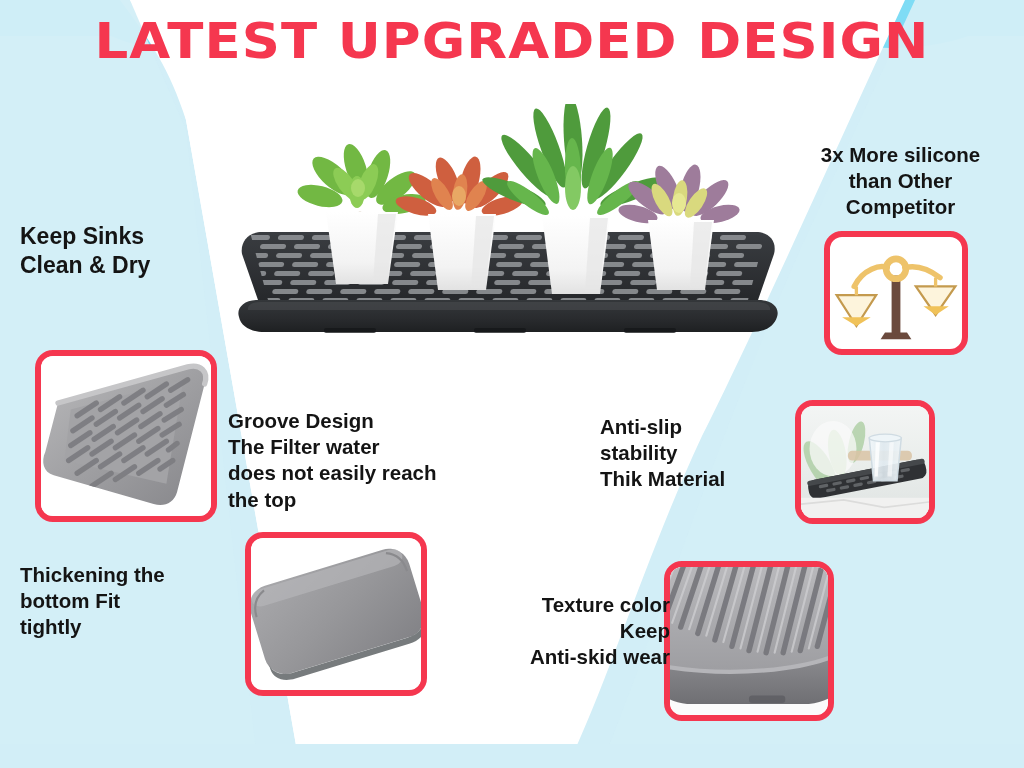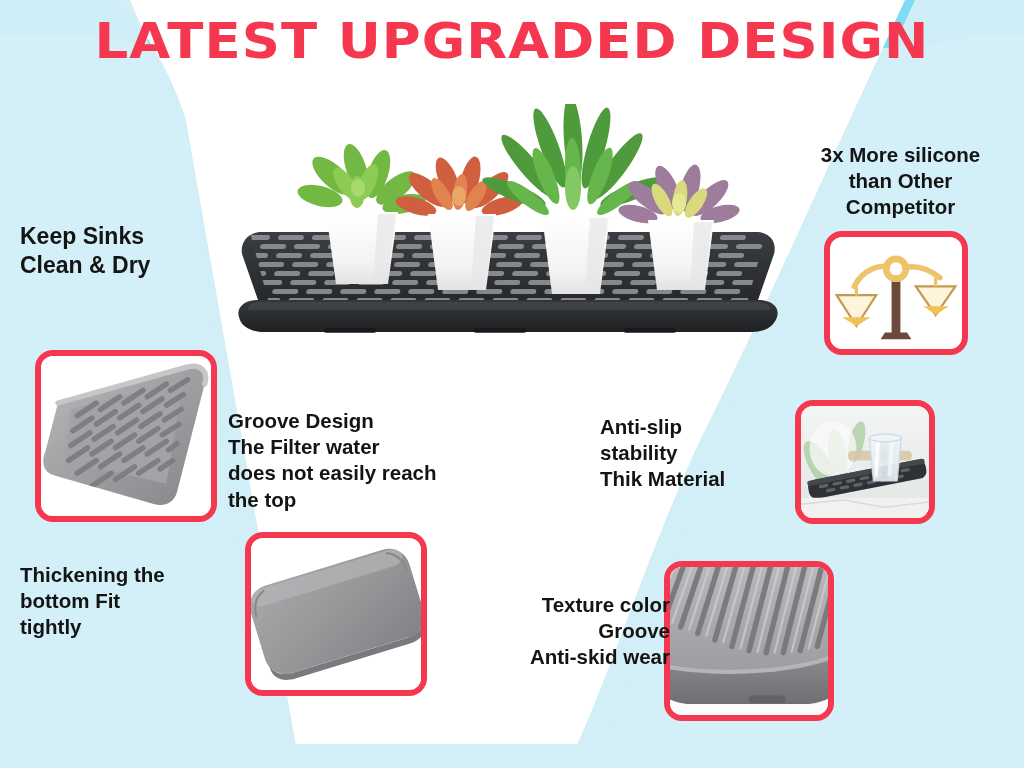--- a/index.html
+++ b/index.html
@@ -317,21 +317,21 @@
 
   <div class="callout c-antislip">Anti-slip
 stability
 Thik Material</div>
 
   <div class="callout c-thick">Thickening the
 bottom Fit
 tightly</div>
 
   <div class="callout c-texture">Texture color
-Groove
+Keep
 Anti-skid wear</div>
 
   <div class="frame frame-scale">
     <svg width="100%" height="100%" viewBox="0 0 120 100">
 
       <path d="M 50,86 L 70,86 L 74,92 L 46,92 Z" fill="#6b4a3d"></path>
       <rect x="56" y="34" width="8" height="54" rx="2" fill="#6b4a3d"></rect>
 
       <circle cx="60" cy="28" r="9" fill="none" stroke="#eec36a" stroke-width="6"></circle>
 

